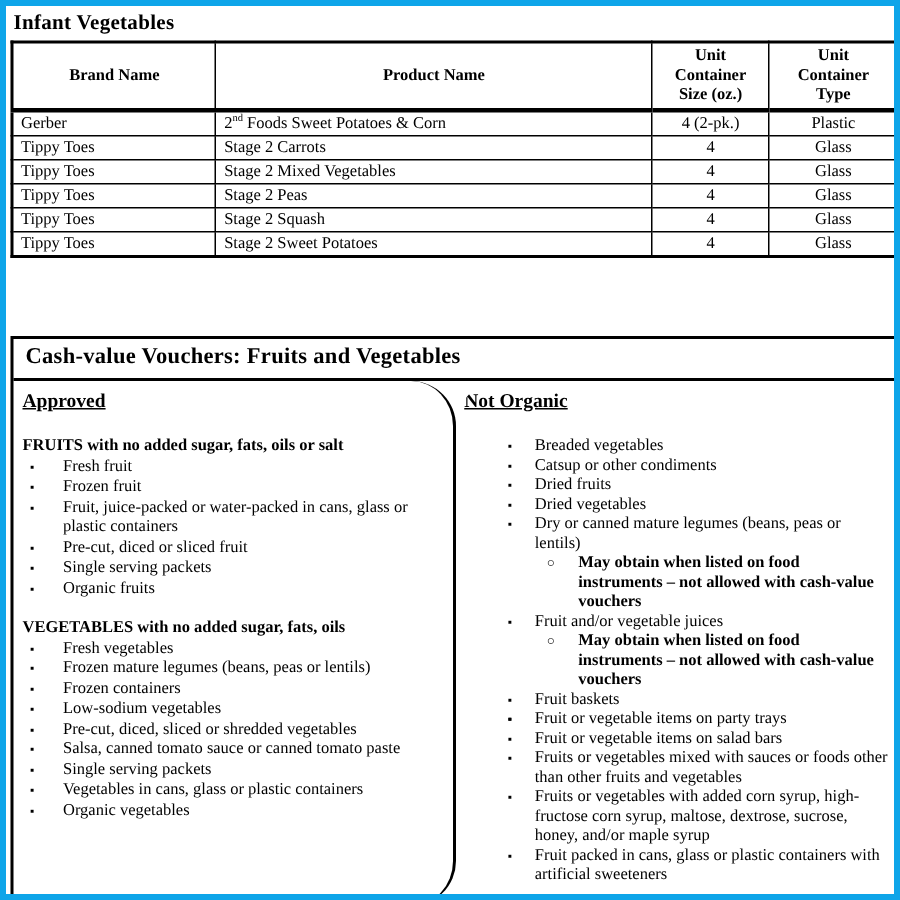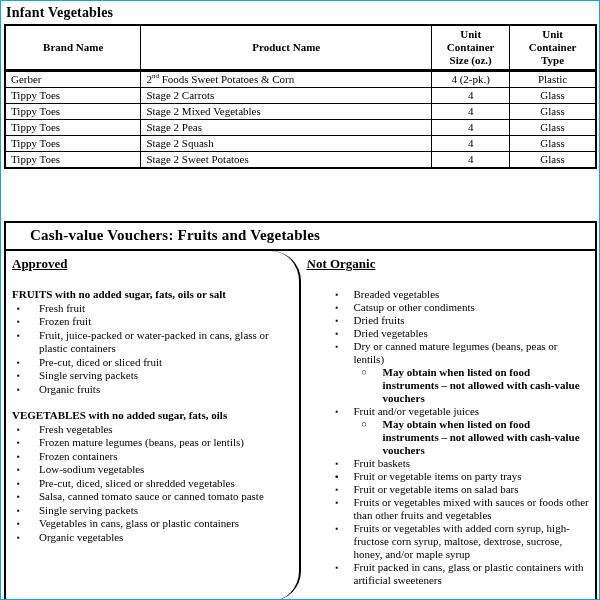--- a/index.html
+++ b/index.html
@@ -1,21 +1,21 @@
 <!DOCTYPE html>
 <html><head>
 <meta charset="utf-8">
 <style>
   * { margin: 0; padding: 0; box-sizing: border-box; }
   html, body { background: #e8e8e8; }
   body { font-family: "Liberation Serif", "DejaVu Serif", serif; color: #000; }
   .canvas {
     width: 600px; height: 600px;
     background: #ffffff;
-    border: 1px solid #0ea5e9;
+    border: 4px solid #0ea5e9;
     padding: 3px 3px 0 3px;
     overflow: hidden;
     position: relative;
   }
   
   .doc-title {
     font-size: 14px; font-weight: bold;
     padding: 1px 2px 3px 2px;
     letter-spacing: 0.2px;
   }
@@ -48,21 +48,21 @@
   
   .section {
     margin-top: 52px;
     width: 593px;
     height: 382px;
     border: 2px solid #000;
     display: flex; flex-direction: column;
   }
   .section-title {
     font-size: 15px; font-weight: bold;
-    padding: 4px 8px 5px 24px;
+    padding: 4px 8px 5px 8px;
     border-bottom: 2px solid #000;
     letter-spacing: 0.2px;
   }
   .columns { display: flex; flex: 1; min-height: 0; }
   .col { width: 50%; padding: 4px 6px 0 6px; overflow: hidden; border-radius: 30px; }
   .col-left { border-right: 2px solid #000; }
   .col-heading {
     font-size: 13px; font-weight: bold;
     text-decoration: underline;
     padding-top: 1px;

